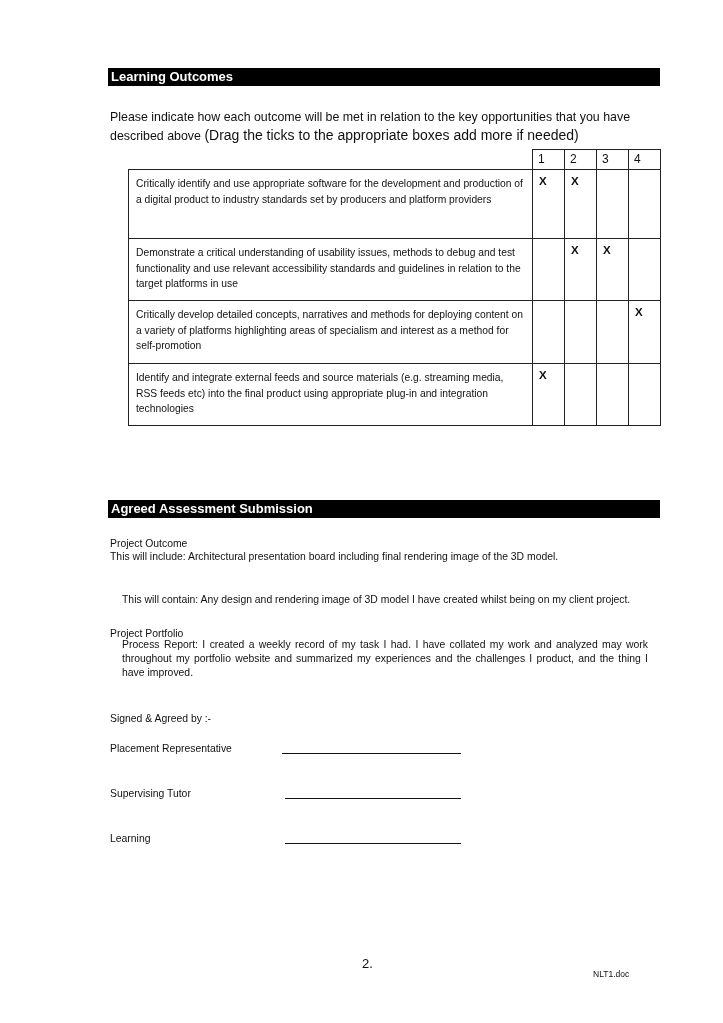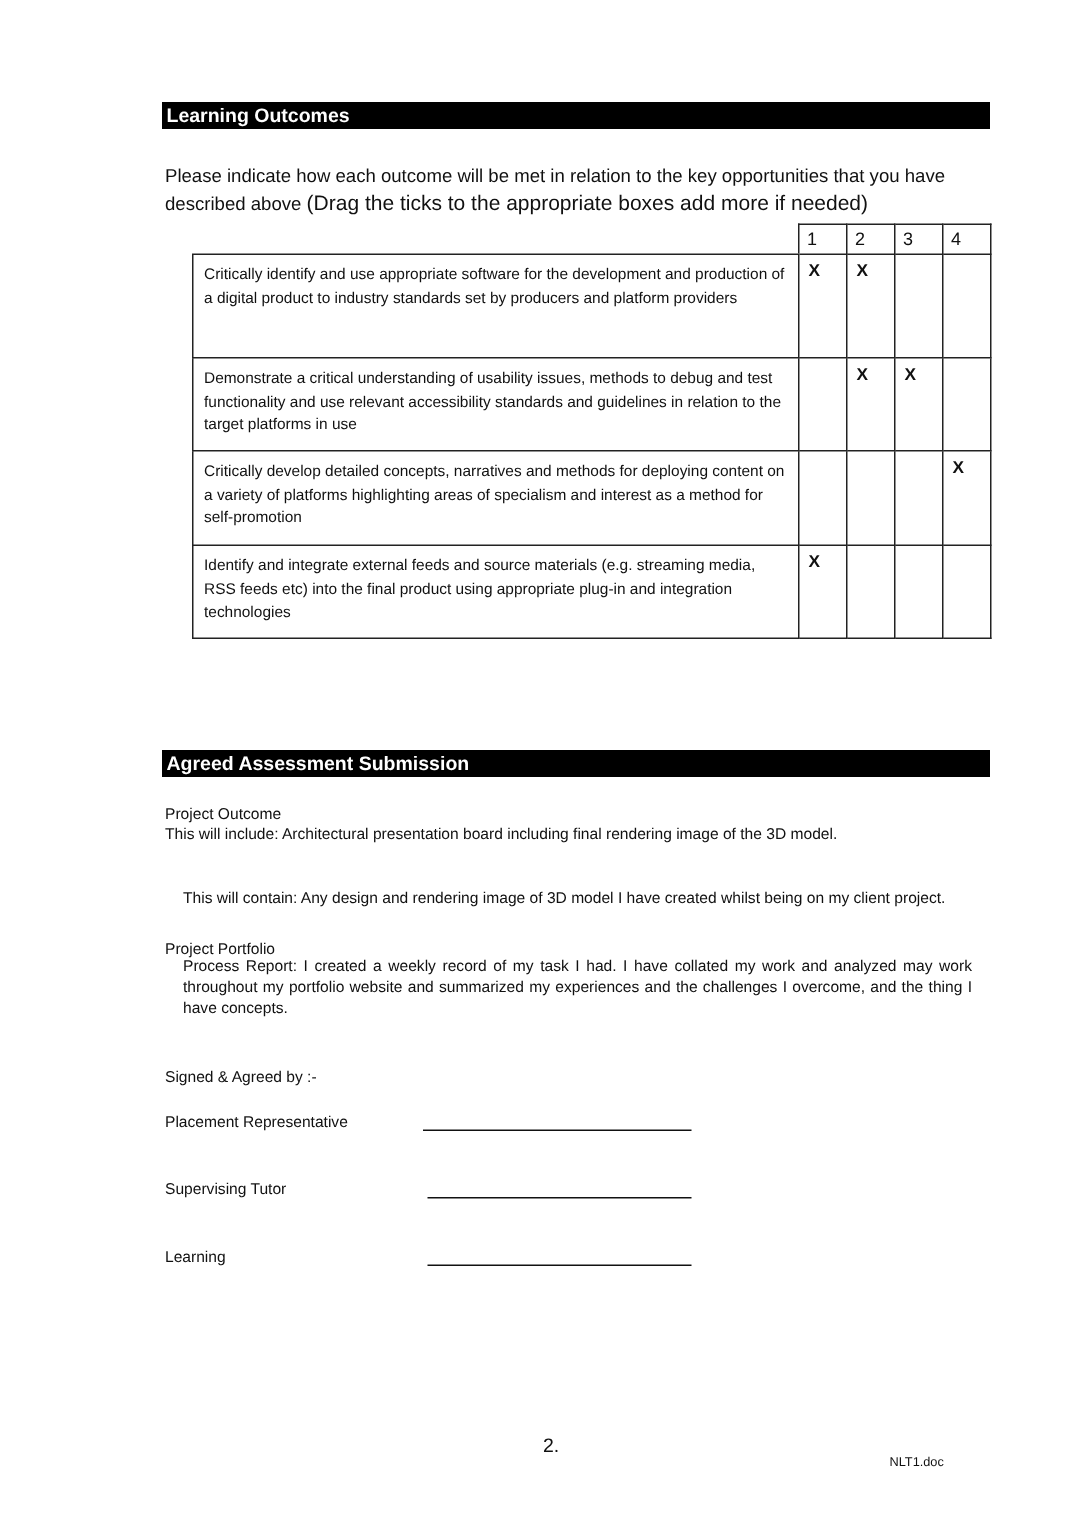--- a/index.html
+++ b/index.html
@@ -78,21 +78,21 @@
 <div class="section-bar" style="top:500px;">
   <span>Agreed Assessment Submission</span>
 </div>
 
 <div class="txt" style="top:537px;">Project Outcome</div>
 <div class="txt bold" style="top:550px;">This will include: Architectural presentation board including final rendering image of the 3D model.</div>
 
 <div class="txt" style="top:603px;margin-top:24px;">Project Portfolio</div>
 <div class="txt bold justify" style="top:593px;">This will contain: Any design and rendering image of 3D model I have created whilst being on my client project.</div>
 
-<div class="txt justify" style="top:638px;">Process Report: I created a weekly record of my task I had. I have collated my work and analyzed may work throughout my portfolio website and summarized my experiences and the challenges I overcome, and the thing I have concepts.</div>
+<div class="txt justify" style="top:638px;">Process Report: I created a weekly record of my task I had. I have collated my work and analyzed may work throughout my portfolio website and summarized my experiences and the challenges I product, and the thing I have improved.</div>
 
 <div class="txt bold" style="top:712px;">Signed &amp; Agreed by :-</div>
 
 <div class="txt" style="top:742px;">Placement Representative</div>
 <div class="sigline" style="left:282px; top:753px; width:179px;"></div>
 
 <div class="txt" style="top:787px;">Supervising Tutor</div>
 <div class="sigline" style="left:285px; top:798px; width:176px;"></div>
 
 <div class="txt" style="top:832px;">Learning</div>

